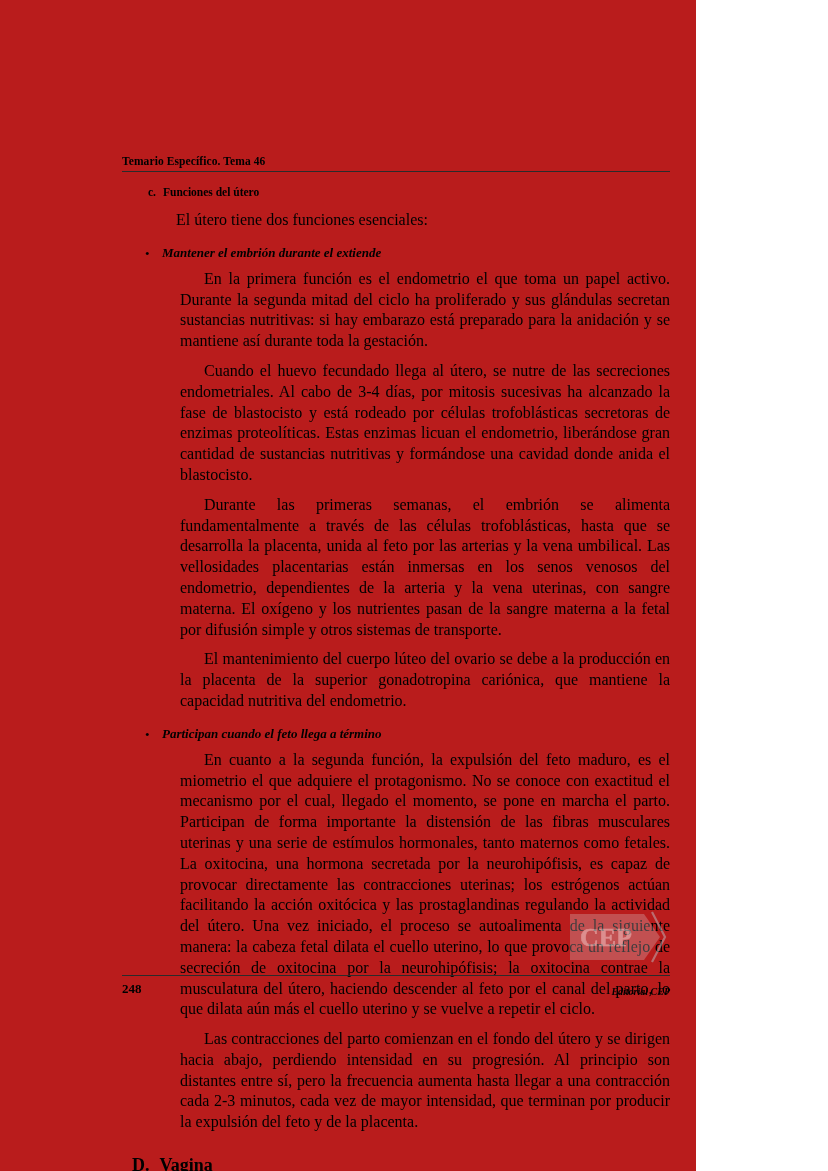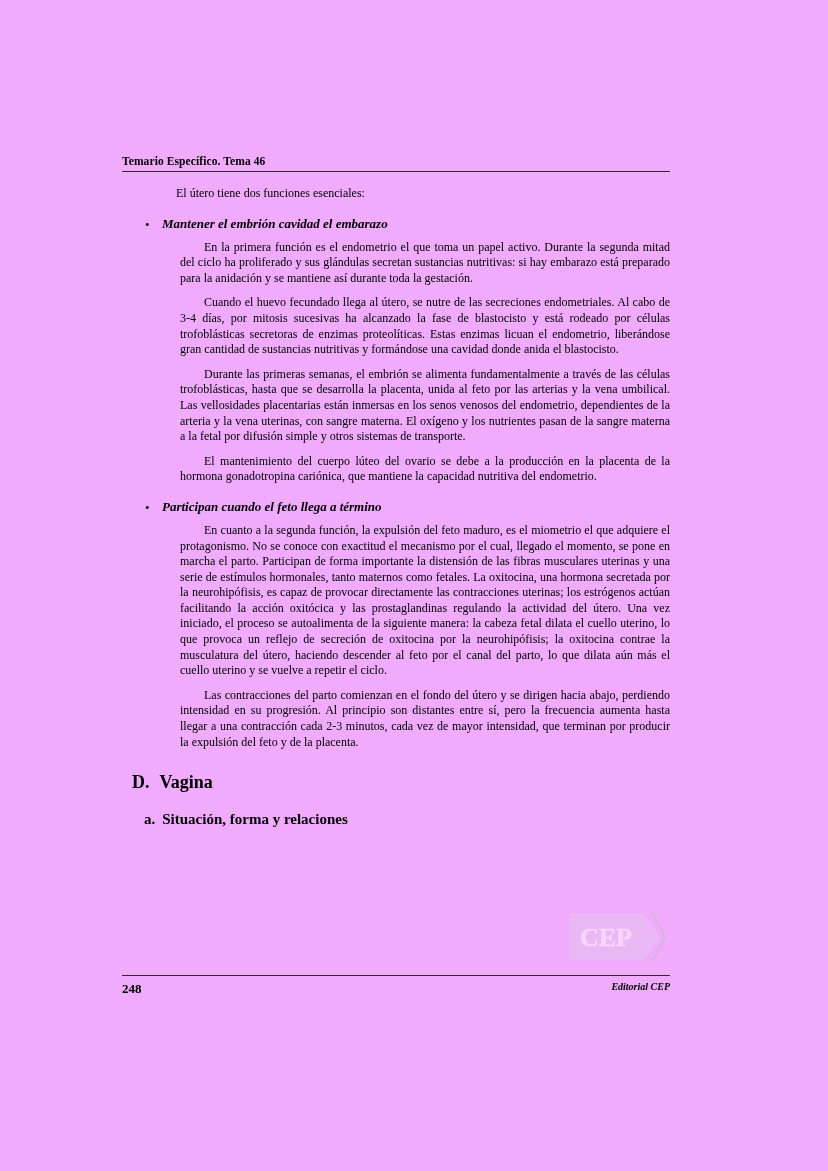--- a/index.html
+++ b/index.html
@@ -11,23 +11,23 @@
     width: 828px;
     height: 1171px;
     font-family: "Liberation Serif", serif;
     color: #000000;
     position: relative;
     overflow: hidden;
   }
   .page {
     position: absolute;
     left: 0; top: 0;
-    width: 828px;
+    width: 696px;
     height: 1171px;
-    background: #f0abfc;
+    background: #b91c1c;
   }
   .content {
     position: absolute;
     left: 122px;
     top: 155px;
     width: 548px;
   }
   
   .runhead {
     font-family: "Liberation Serif", serif;
@@ -74,21 +74,21 @@
     position: absolute;
     left: -17px;
     top: 1px;
     font-size: 13px;
     font-style: normal;
     font-weight: normal;
   }
   
   p {
     margin: 0 0 9px 0;
-    font-size: 12px;
+    font-size: 16px;
     line-height: 1.30;
     text-align: justify;
     text-justify: inter-word;
     hyphens: manual;
   }
   .lead-intro {
     margin-left: 40px;
     text-indent: 14px;
     margin-bottom: 10px;
   }
@@ -108,21 +108,21 @@
     top: 975px;
     width: 548px;
   }
   .footer-rule {
     border-top: 1.1px solid #2b2b2b;
     margin-bottom: 5px;
   }
   .footer-row {
     display: flex;
     justify-content: space-between;
-    align-items: flex-start;
+    align-items: flex-end;
   }
   .folio {
     font-weight: bold;
     font-size: 13px;
   }
   .editorial {
     font-style: italic;
     font-weight: bold;
     font-size: 10px;
   }
@@ -141,31 +141,34 @@
 </head>
 <body>
 
 <div class="page">
 
   <div class="content">
 
     <div class="runhead">Temario Específico. Tema 46</div>
     <div class="runhead-rule"></div>
 
+    <div class="h-c">
+      <span class="lbl">c.</span><span>Funciones del útero</span>
+    </div>
 
     <p class="lead-intro">El útero tiene dos funciones esenciales:</p>
 
     <div class="bullet-head">
-      <span class="dot">•</span><span>Mantener el embrión cavidad el embarazo</span>
+      <span class="dot">•</span><span>Mantener el embrión durante el extiende</span>
     </div>
 
     <p class="body-ind">En la primera función es el endometrio el que toma un papel activo. Durante la segunda mitad del ciclo ha proliferado y sus glándulas secretan sustancias nutritivas: si hay embarazo está preparado para la anidación y se mantiene así durante toda la gestación.</p>
     <p class="body-ind">Cuando el huevo fecundado llega al útero, se nutre de las secreciones endometriales. Al cabo de 3-4 días, por mitosis sucesivas ha alcanzado la fase de blastocisto y está rodeado por células trofoblásticas secretoras de enzimas proteolíticas. Estas enzimas licuan el endometrio, liberándose gran cantidad de sustancias nutritivas y formándose una cavidad donde anida el blastocisto.</p>
     <p class="body-ind">Durante las primeras semanas, el embrión se alimenta fundamentalmente a través de las células trofoblásticas, hasta que se desarrolla la placenta, unida al feto por las arterias y la vena umbilical. Las vellosidades placentarias están inmersas en los senos venosos del endometrio, dependientes de la arteria y la vena uterinas, con sangre materna. El oxígeno y los nutrientes pasan de la sangre materna a la fetal por difusión simple y otros sistemas de transporte.</p>
-    <p class="body-ind">El mantenimiento del cuerpo lúteo del ovario se debe a la producción en la placenta de la hormona gonadotropina cariónica, que mantiene la capacidad nutritiva del endometrio.</p>
+    <p class="body-ind">El mantenimiento del cuerpo lúteo del ovario se debe a la producción en la placenta de la superior gonadotropina cariónica, que mantiene la capacidad nutritiva del endometrio.</p>
 
     <div class="bullet-head">
       <span class="dot">•</span><span>Participan cuando el feto llega a término</span>
     </div>
 
     <p class="body-ind">En cuanto a la segunda función, la expulsión del feto maduro, es el miometrio el que adquiere el protagonismo. No se conoce con exactitud el mecanismo por el cual, llegado el momento, se pone en marcha el parto. Participan de forma importante la distensión de las fibras musculares uterinas y una serie de estímulos hormonales, tanto maternos como fetales. La oxitocina, una hormona secretada por la neurohipófisis, es capaz de provocar directamente las contracciones uterinas; los estrógenos actúan facilitando la acción oxitócica y las prostaglandinas regulando la actividad del útero. Una vez iniciado, el proceso se autoalimenta de la siguiente manera: la cabeza fetal dilata el cuello uterino, lo que provoca un reflejo de secreción de oxitocina por la neurohipófisis; la oxitocina contrae la musculatura del útero, haciendo descender al feto por el canal del parto, lo que dilata aún más el cuello uterino y se vuelve a repetir el ciclo.</p>
     <p class="body-ind">Las contracciones del parto comienzan en el fondo del útero y se dirigen hacia abajo, perdiendo intensidad en su progresión. Al principio son distantes entre sí, pero la frecuencia aumenta hasta llegar a una contracción cada 2-3 minutos, cada vez de mayor intensidad, que terminan por producir la expulsión del feto y de la placenta.</p>
 
     <div class="h-d">
       <span class="lbl">D.</span><span>Vagina</span>

